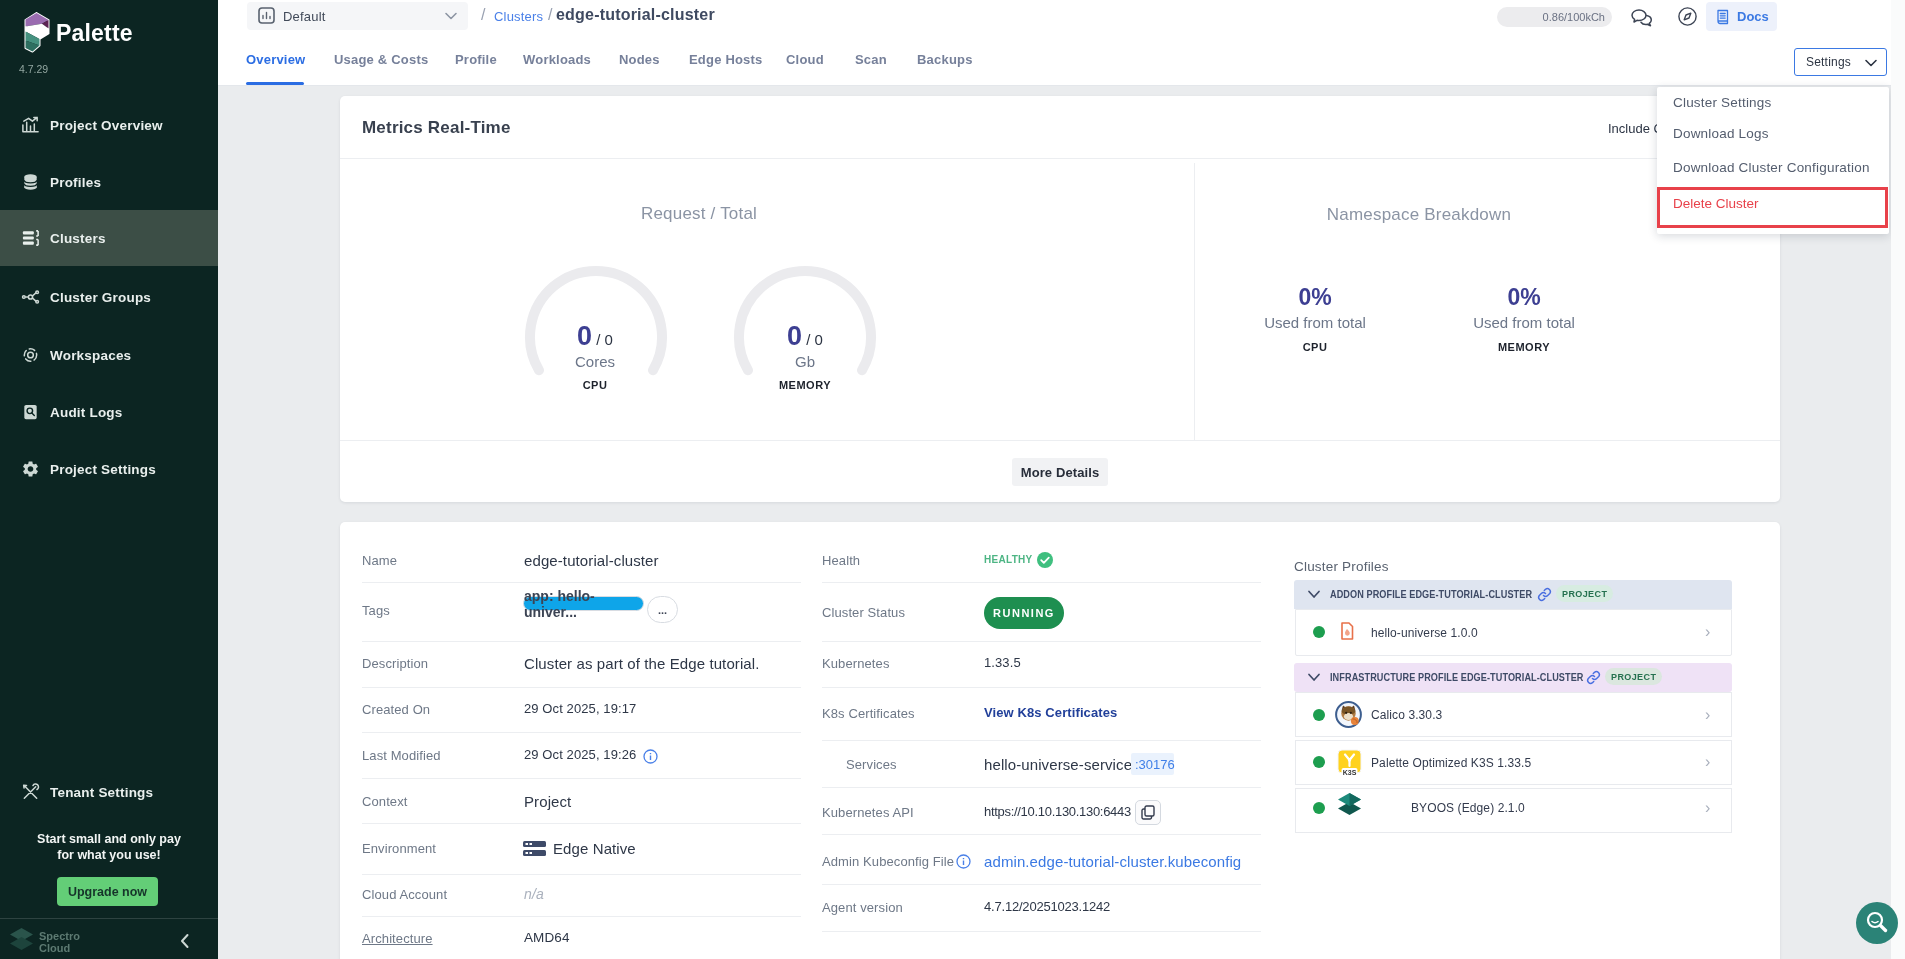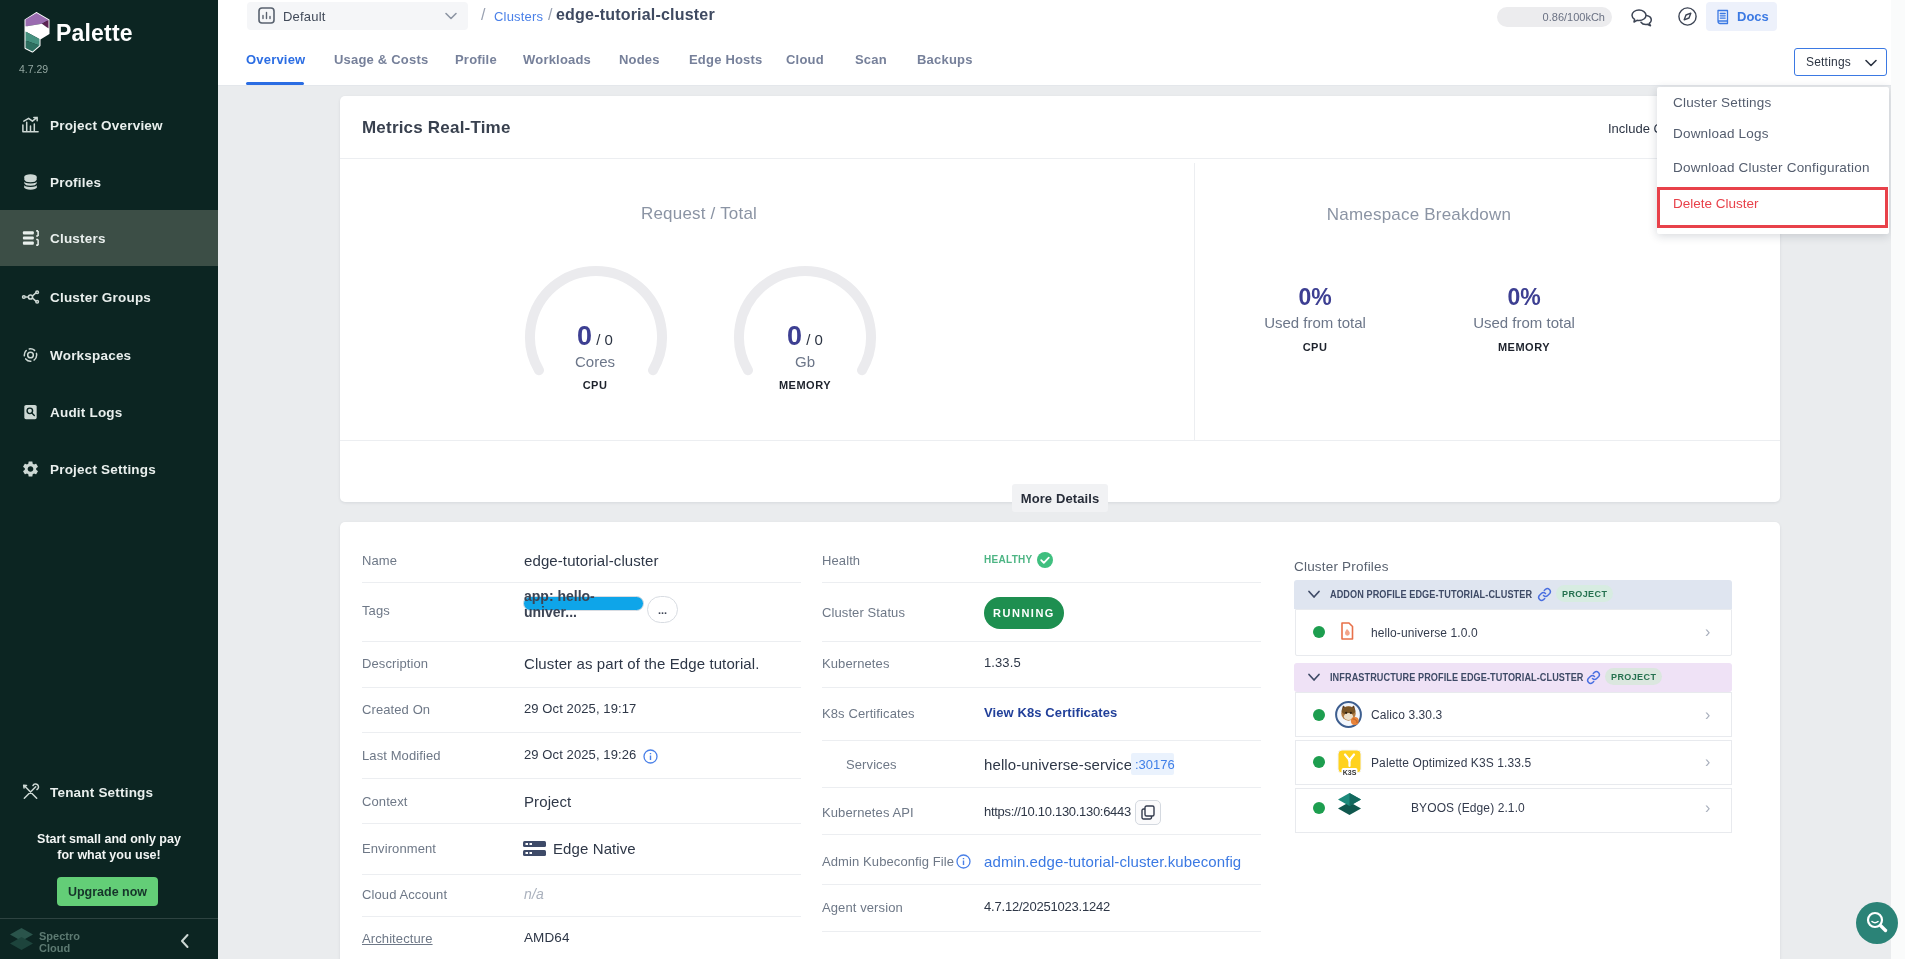--- a/index.html
+++ b/index.html
@@ -214,21 +214,21 @@
 
 <div class="abs" style="left:1269px;top:205px;width:300px;text-align:center;font-size:17px;color:#8b94a4;letter-spacing:.2px;">Namespace Breakdown</div>
 <div class="abs" style="left:1245px;top:284px;width:140px;text-align:center;font-size:23px;font-weight:700;color:#3d3f92;">0%</div>
 <div class="abs" style="left:1245px;top:314px;width:140px;text-align:center;font-size:15px;color:#6c7689;">Used from total</div>
 <div class="abs" style="left:1245px;top:341px;width:140px;text-align:center;font-size:11px;font-weight:700;color:#1d222c;letter-spacing:.5px;">CPU</div>
 <div class="abs" style="left:1454px;top:284px;width:140px;text-align:center;font-size:23px;font-weight:700;color:#3d3f92;">0%</div>
 <div class="abs" style="left:1454px;top:314px;width:140px;text-align:center;font-size:15px;color:#6c7689;">Used from total</div>
 <div class="abs" style="left:1454px;top:341px;width:140px;text-align:center;font-size:11px;font-weight:700;color:#1d222c;letter-spacing:.5px;">MEMORY</div>
 
 <div class="hline" style="left:340px;top:440px;width:1440px;"></div>
-<div class="abs" style="left:1012px;top:484px;width:96px;height:28px;background:#f1f2f4;border-radius:3px;display:flex;align-items:center;justify-content:center;font-size:13px;font-weight:700;color:#272d39;letter-spacing:.1px;">More Details</div>
+<div class="abs" style="left:1012px;top:458px;width:96px;height:28px;background:#f1f2f4;border-radius:3px;display:flex;align-items:center;justify-content:center;font-size:13px;font-weight:700;color:#272d39;letter-spacing:.1px;">More Details</div>
 
 <div class="card" style="left:340px;top:522px;width:1440px;height:470px;border-radius:5px 5px 0 0;"></div>
 
 <div class="lbl" style="left:362px;top:553px;">Name</div>
 <div class="val" style="left:524px;top:552px;">edge-tutorial-cluster</div>
 <div class="hline" style="left:362px;top:582px;width:439px;"></div>
 <div class="lbl" style="left:362px;top:603px;">Tags</div>
 <div class="abs" style="left:523px;top:596px;width:121px;height:15px;border:1px solid #d8dce2;border-radius:14px;background:#0ea5e9;display:flex;align-items:center;justify-content:center;font-size:14px;font-weight:700;color:#3c4454;">app: hello-univer...</div>
 <div class="abs" style="left:647px;top:596px;width:31px;height:27px;border:1px solid #d8dce2;border-radius:14px;background:#fff;display:flex;align-items:center;justify-content:center;font-size:11px;font-weight:700;color:#3c4454;">...</div>
 <div class="hline" style="left:362px;top:641px;width:439px;"></div>

